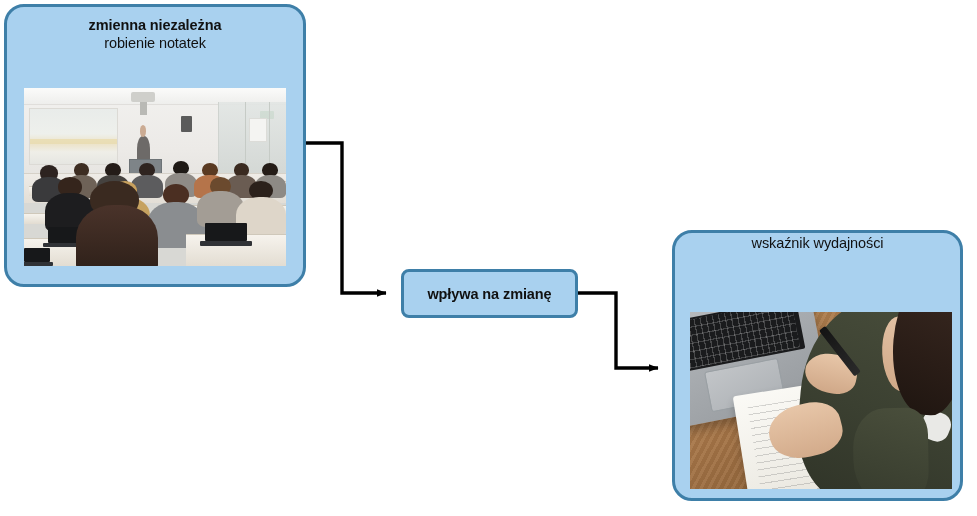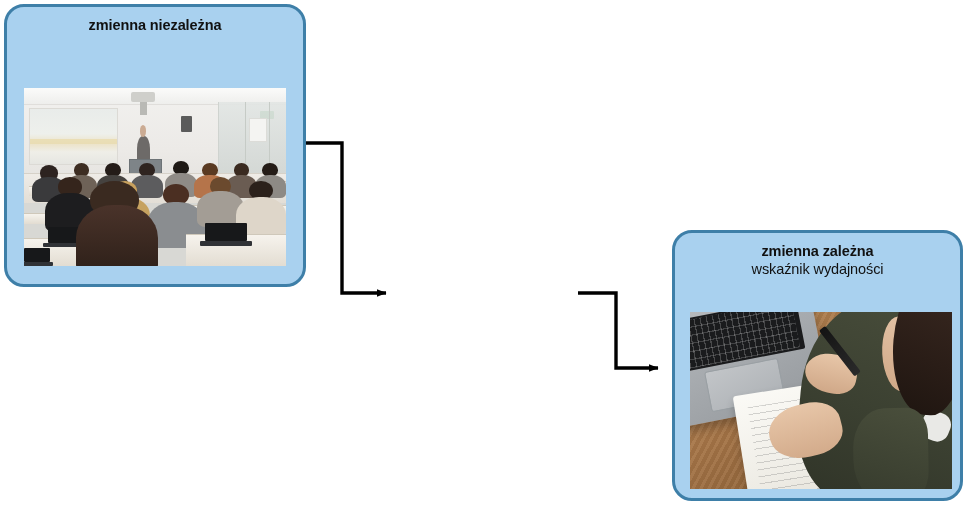--- a/index.html
+++ b/index.html
@@ -304,20 +304,21 @@
     pointer-events: none;
   }
 </style>
 </head>
 <body>
 
 <div class="canvas">
 
   <div class="node" id="node-independent">
     <div class="node-text node-title">zmienna niezależna</div>
+    <div class="node-text node-sub">robienie notatek</div>
   </div>
 
   <div class="photo" id="photo-lecture">
     <div class="photo-inner">
       <div class="lh-wall"></div>
       <div class="lh-ceiling"></div>
       <div class="lh-screen">
           <div class="lh-screen-band"></div>
         </div>
       <div class="lh-projector"></div>
@@ -367,23 +368,25 @@
       <div class="lh-desk" style="left:62%;top:82%;width:38%;height:18%"></div>
       <div class="lh-laptop" style="left:9%;top:78%;width:14%;height:9%"></div>
       <div class="lh-laptop" style="left:69%;top:76%;width:16%;height:10%"></div>
       <div class="lh-laptop" style="left:0%;top:90%;width:10%;height:8%"></div>
 
       <div class="lh-head" style="left:25%;top:52%;width:19%;height:21%;background:#3a2a20"></div>
       <div class="lh-person" style="left:20%;top:66%;width:31%;height:40%;background:linear-gradient(180deg,#4a332a,#2c1f18)"></div>
     </div>
   </div>
 
+  <div id="node-relation">
+    <span class="relation-label">wpływa na zmianę</span>
+  </div>
 
   <div class="node" id="node-dependent">
-    <div class="node-text node-title">zmienna zależna</div>
     <div class="node-text node-sub">wskaźnik wydajności</div>
   </div>
 
   <div class="photo" id="photo-notetaking">
     <div class="photo-inner">
       <div class="nt-desk"></div>
       <div class="nt-grain"></div>
       <div class="nt-laptop-base">
         <div class="nt-keyboard">
             <div class="nt-keys"></div>

